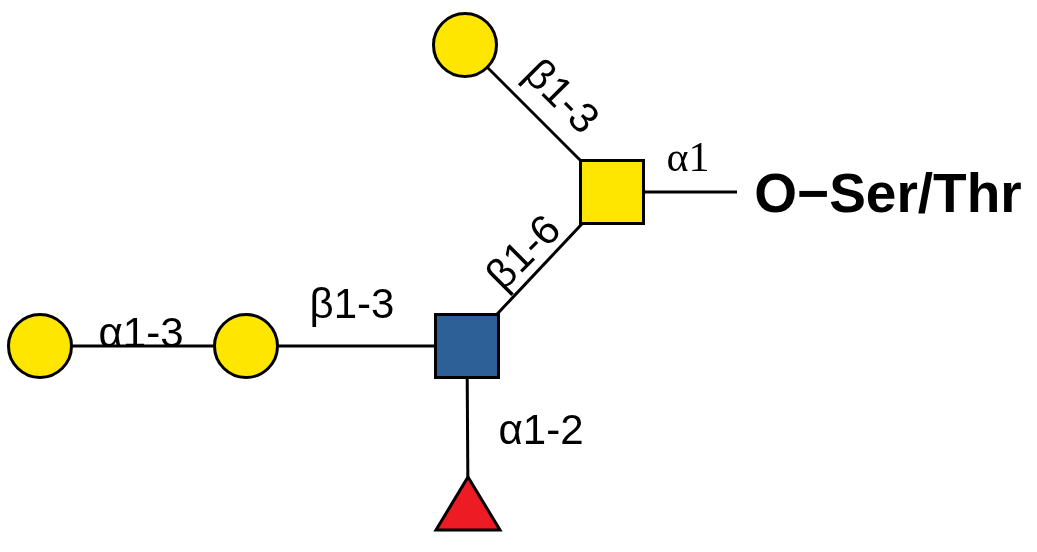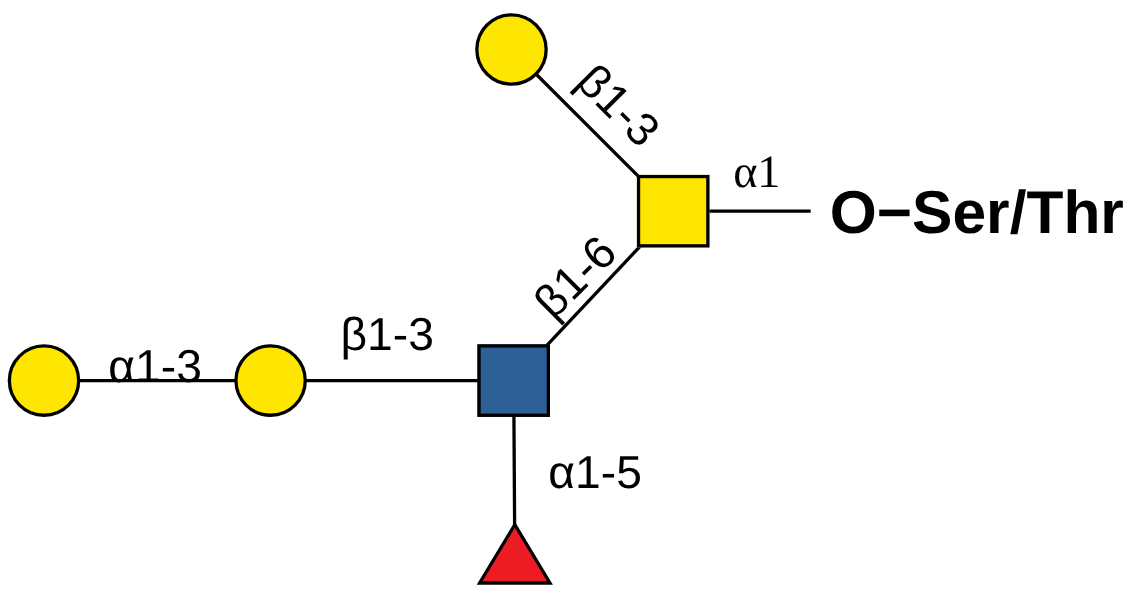--- a/index.html
+++ b/index.html
@@ -88,17 +88,17 @@
   <span class="lbl rot45" style="left:562px; top:96px;">β1-3</span>
 
   <span class="lbl rotm45" style="left:523px; top:252px;">β1-6</span>
 
   <span class="lbl" style="left:688px; top:157px;font-family:Liberation Serif, serif;">α1</span>
 
   <span class="lbl" style="left:352px; top:304px;">β1-3</span>
 
   <span class="lbl" style="left:141px; top:297px;margin-top:36px;">α1-3</span>
 
-  <span class="lbl" style="left:541px; top:430px;">α1-5</span>
+  <span class="lbl" style="left:541px; top:430px;">α1-2</span>
 
   <span class="lbl anchor" style="left:888px; top:193px;font-weight:bold;">O−Ser/Thr</span>
 
 </div>
 
 </body></html>

